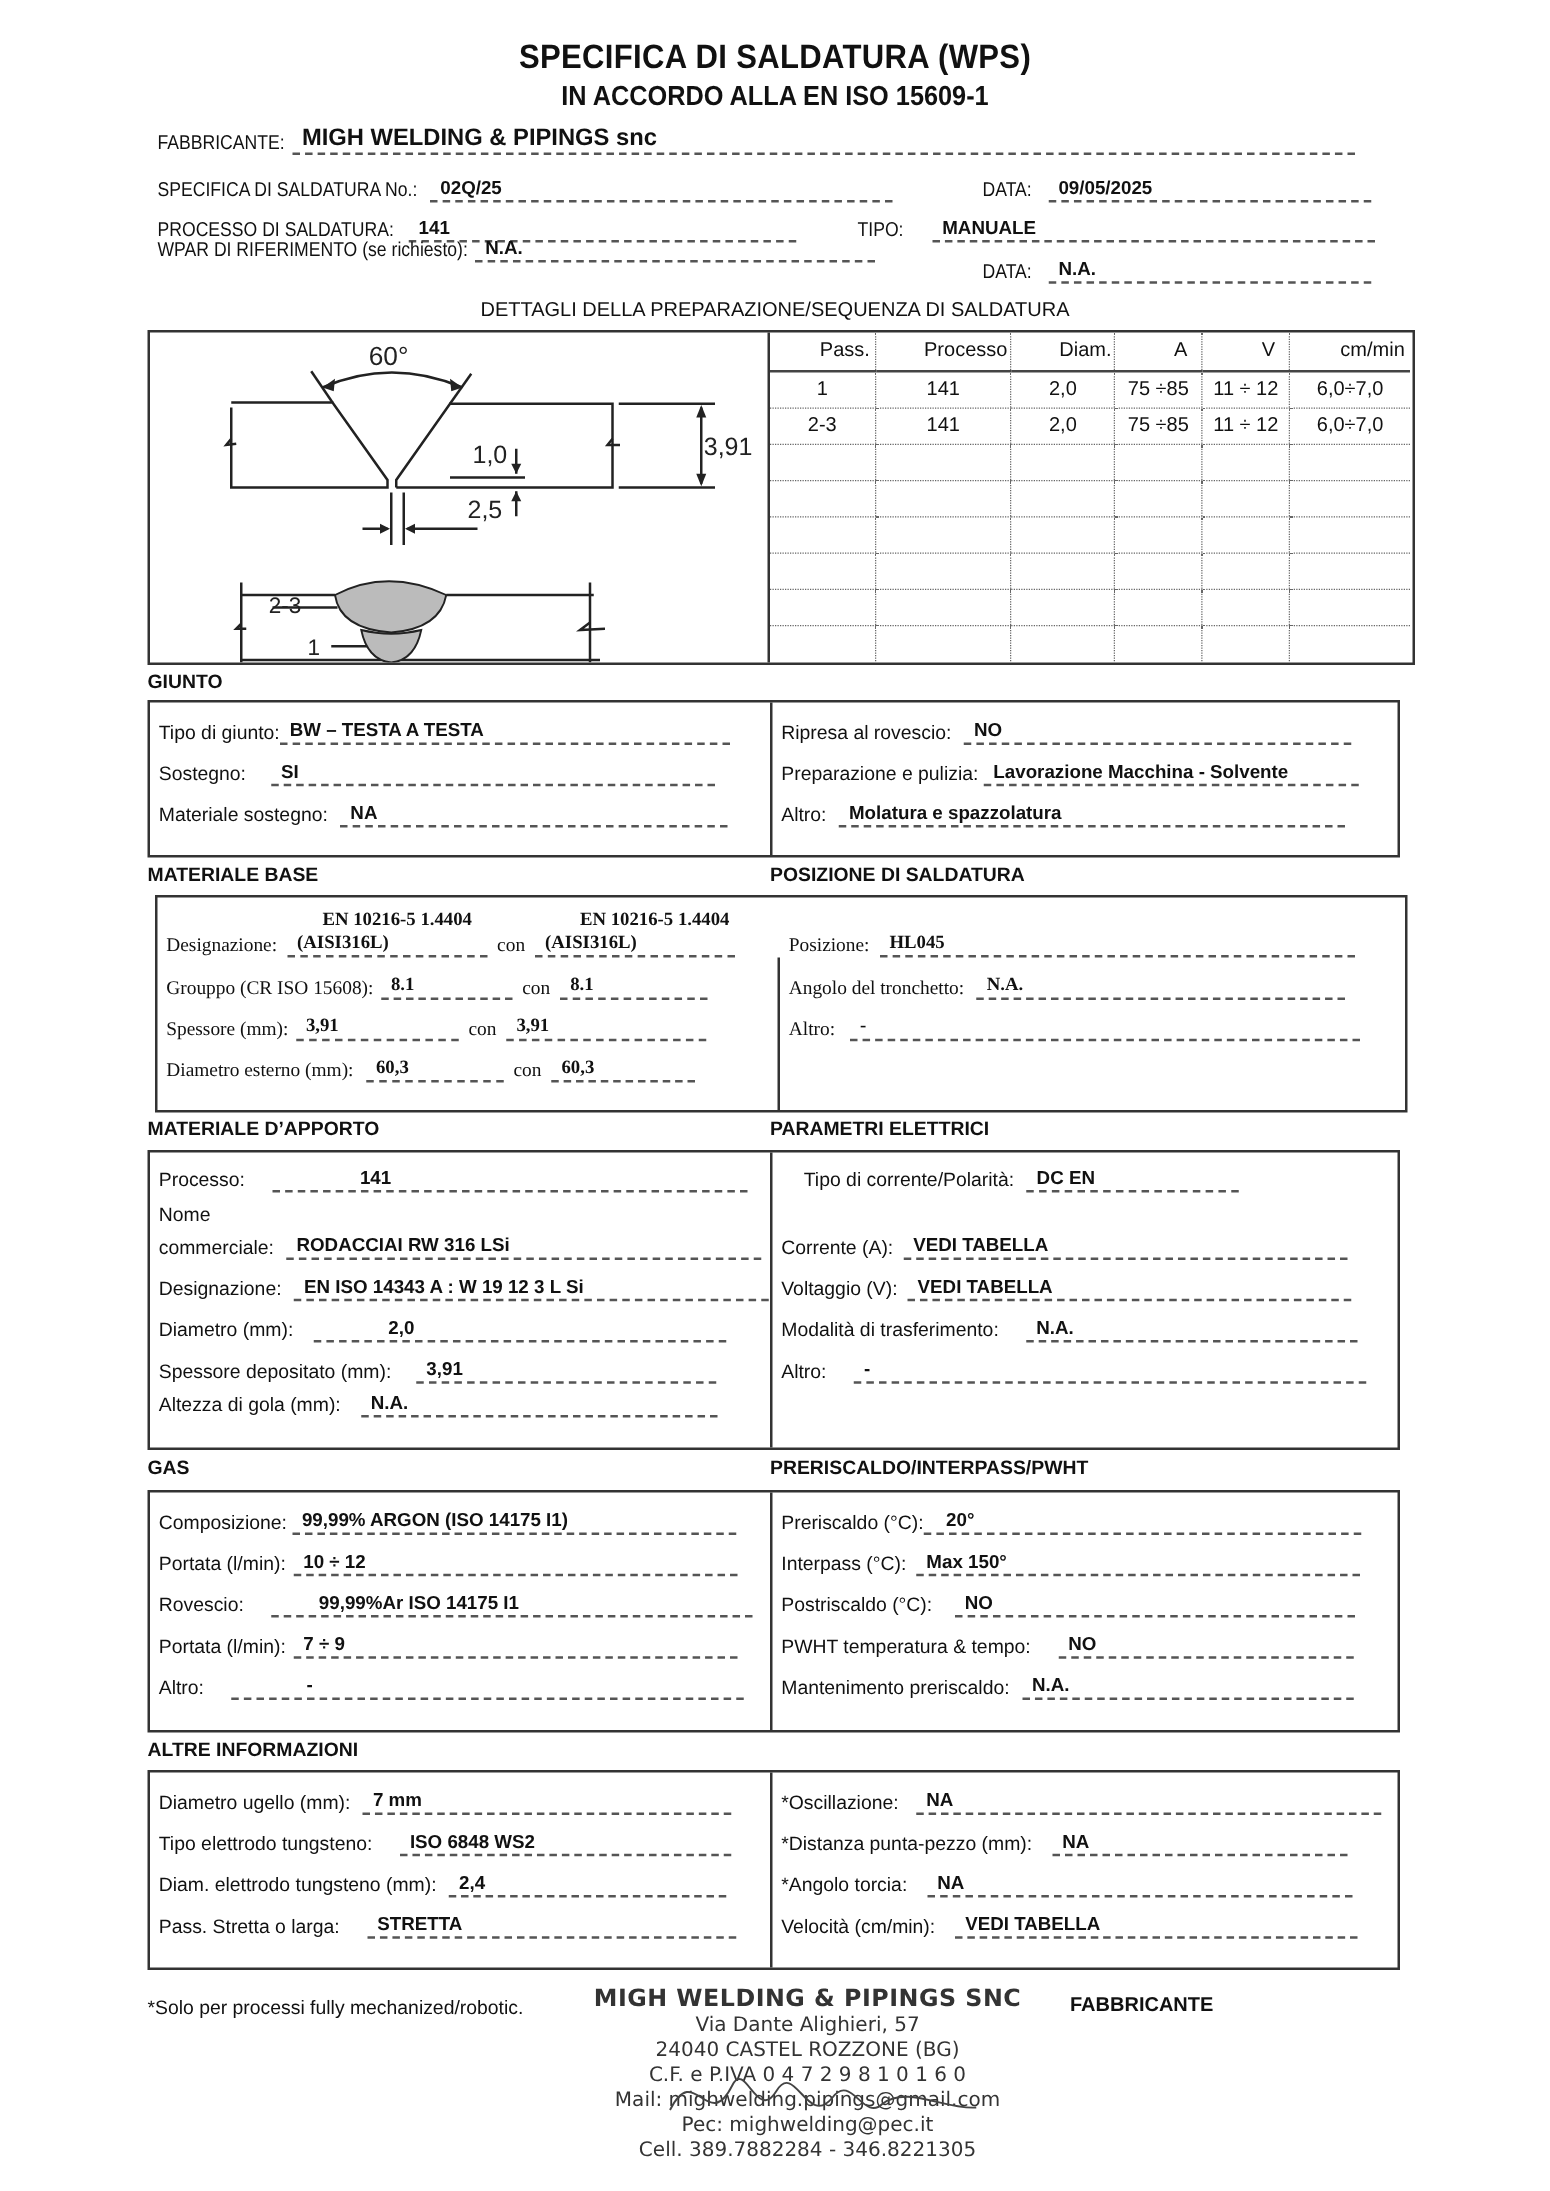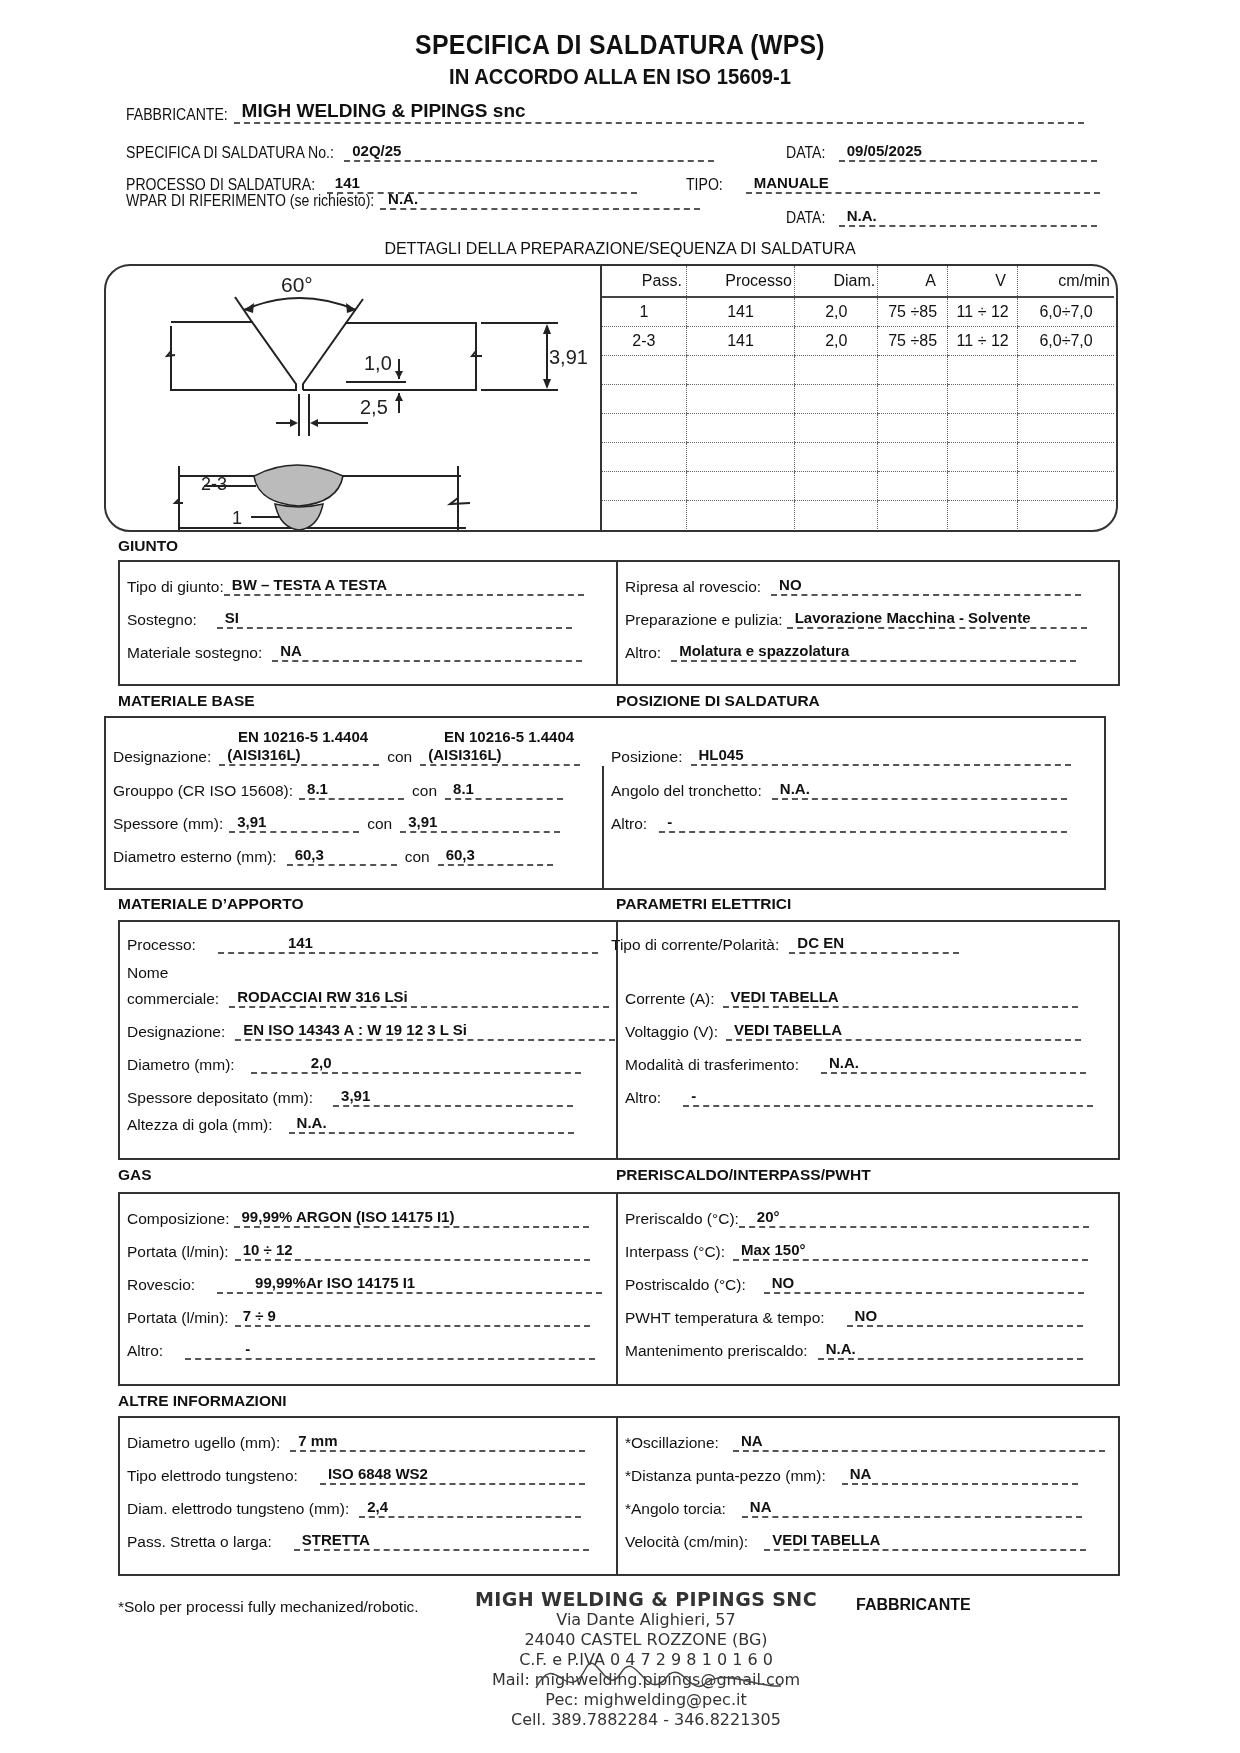--- a/index.html
+++ b/index.html
@@ -75,21 +75,21 @@
 </div>
 <div class="hdr-row" style="top:207px;left:786px;">
   <span class="lbl cond">DATA:</span>
   <span class="fill" style="width:258px;margin-left:8px;">
       <span class="v">N.A.</span>
     </span>
 </div>
 
 <div class="abs" style="left:0;width:1240px;top:240px;text-align:center;font-size:16px;">DETTAGLI DELLA PREPARAZIONE/SEQUENZA DI SALDATURA</div>
 
-<div class="box" style="left:104px;top:264px;width:1010px;height:264px;border-radius:26px;">
+<div class="box" style="left:118px;top:264px;width:1010px;height:264px;">
   <svg class="abs" style="left:0;top:0;" width="494" height="264" viewBox="0 0 494 264">
     <g stroke="#222" stroke-width="2" fill="none">
 
       <polyline points="65,60 65,124 190,124 190,118 146,56 65,56"></polyline>
       <polyline points="197,124 197,118 240,57 370,57 370,124 197,124"></polyline>
       <line x1="146" y1="56" x2="129" y2="31"></line>
       <line x1="240" y1="57" x2="257" y2="33"></line>
       <path d="M138,44 Q193,20 250,44"></path>
 
       <path d="M65,85 l-4,5 l8,-1"></path>
@@ -254,21 +254,21 @@
   <div class="row" style="left:505px;top:80px;">
       <span class="lbl">Altro:</span>
       <span class="fill" style="width:405px;margin-left:10px;">
         <span class="v">Molatura e spazzolatura</span>
       </span>
     </div>
 </div>
 
 <div class="sec-title" style="left:118px;top:692px;">MATERIALE BASE</div>
 <div class="sec-title" style="left:616px;top:692px;">POSIZIONE DI SALDATURA</div>
-<div class="box" style="left:104px;top:716px;width:998px;height:170px;">
+<div class="box" style="left:124px;top:716px;width:998px;height:170px;font-family:Liberation Serif, serif;">
   <div class="vdiv" style="left:496px;top:48px;"></div>
   <div class="abs" style="left:132px;top:10px;font-weight:bold;font-size:15px;">EN 10216-5 1.4404</div>
   <div class="abs" style="left:338px;top:10px;font-weight:bold;font-size:15px;">EN 10216-5 1.4404</div>
   <div class="row" style="left:7px;top:28px;">
       <span class="lbl">Designazione:</span>
       <span class="fill" style="width:160px;margin-left:8px;">
         <span class="v">(AISI316L)</span>
       </span>
       <span class="lbl" style="margin:0 8px;">con</span>
       <span class="fill" style="width:160px;">
@@ -359,21 +359,21 @@
       <span class="fill" style="width:240px;margin-left:20px;">
         <span class="v">3,91</span>
       </span>
     </div>
   <div class="row" style="left:7px;top:192px;">
       <span class="lbl">Altezza di gola (mm):</span>
       <span class="fill" style="width:285px;margin-left:16px;">
         <span class="v">N.A.</span>
       </span>
     </div>
-  <div class="row" style="left:491px;top:12px;text-align:right;">
+  <div class="row" style="left:523px;top:12px;text-align:right;">
       <span class="lbl">Tipo di corrente/Polarità:</span>
       <span class="fill" style="width:170px;margin-left:10px;">
         <span class="v">DC EN</span>
       </span>
     </div>
   <div class="row" style="left:505px;top:66px;">
       <span class="lbl">Corrente (A):</span>
       <span class="fill" style="width:355px;margin-left:8px;">
         <span class="v">VEDI TABELLA</span>
       </span>

